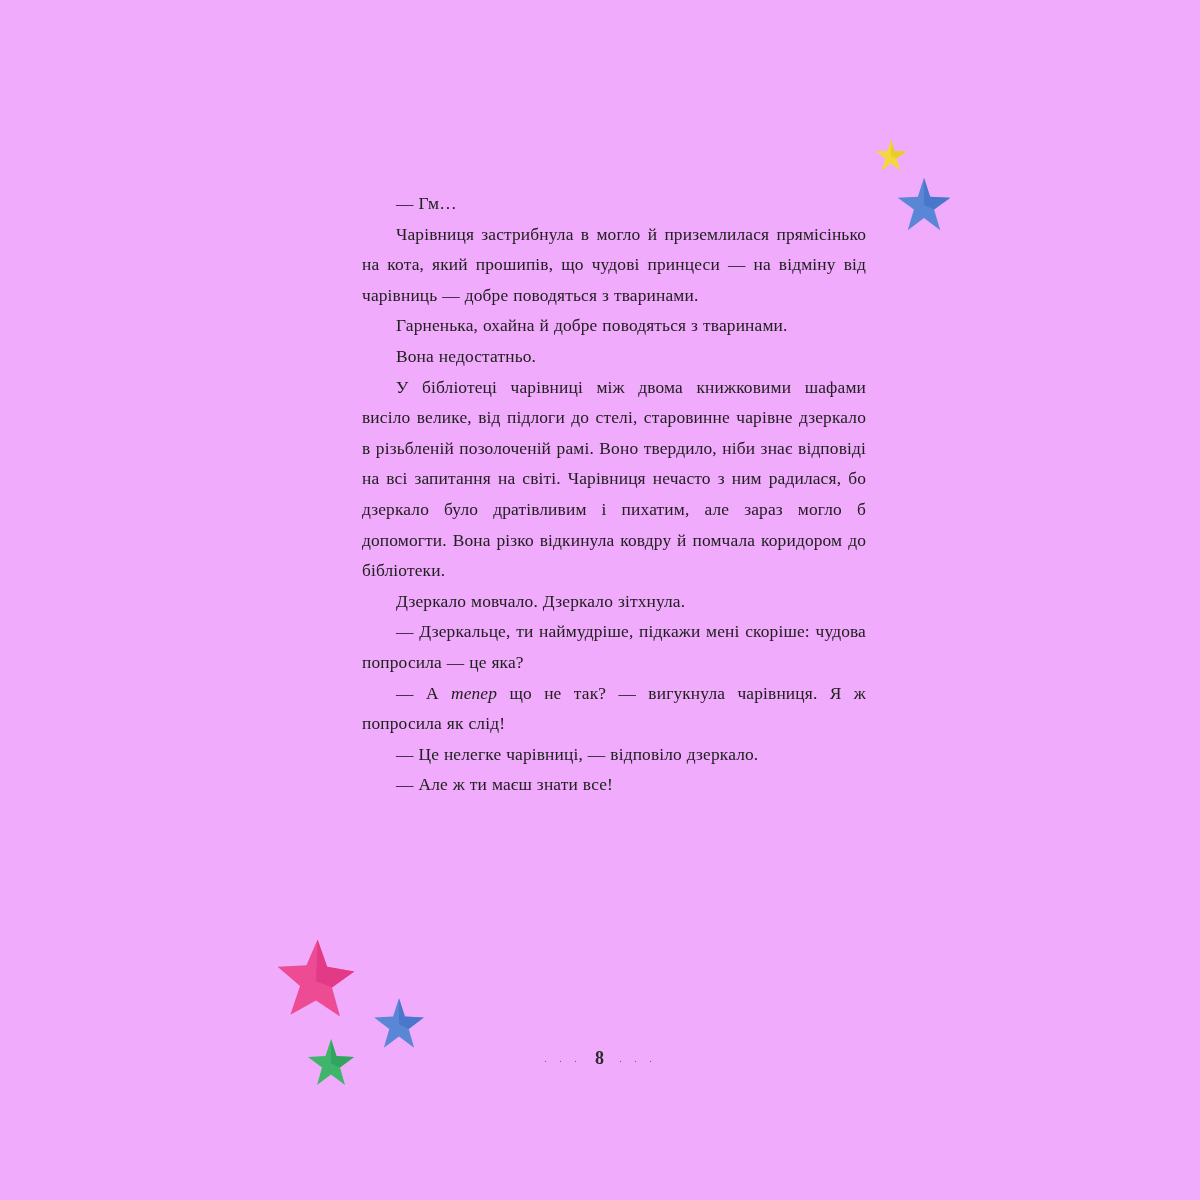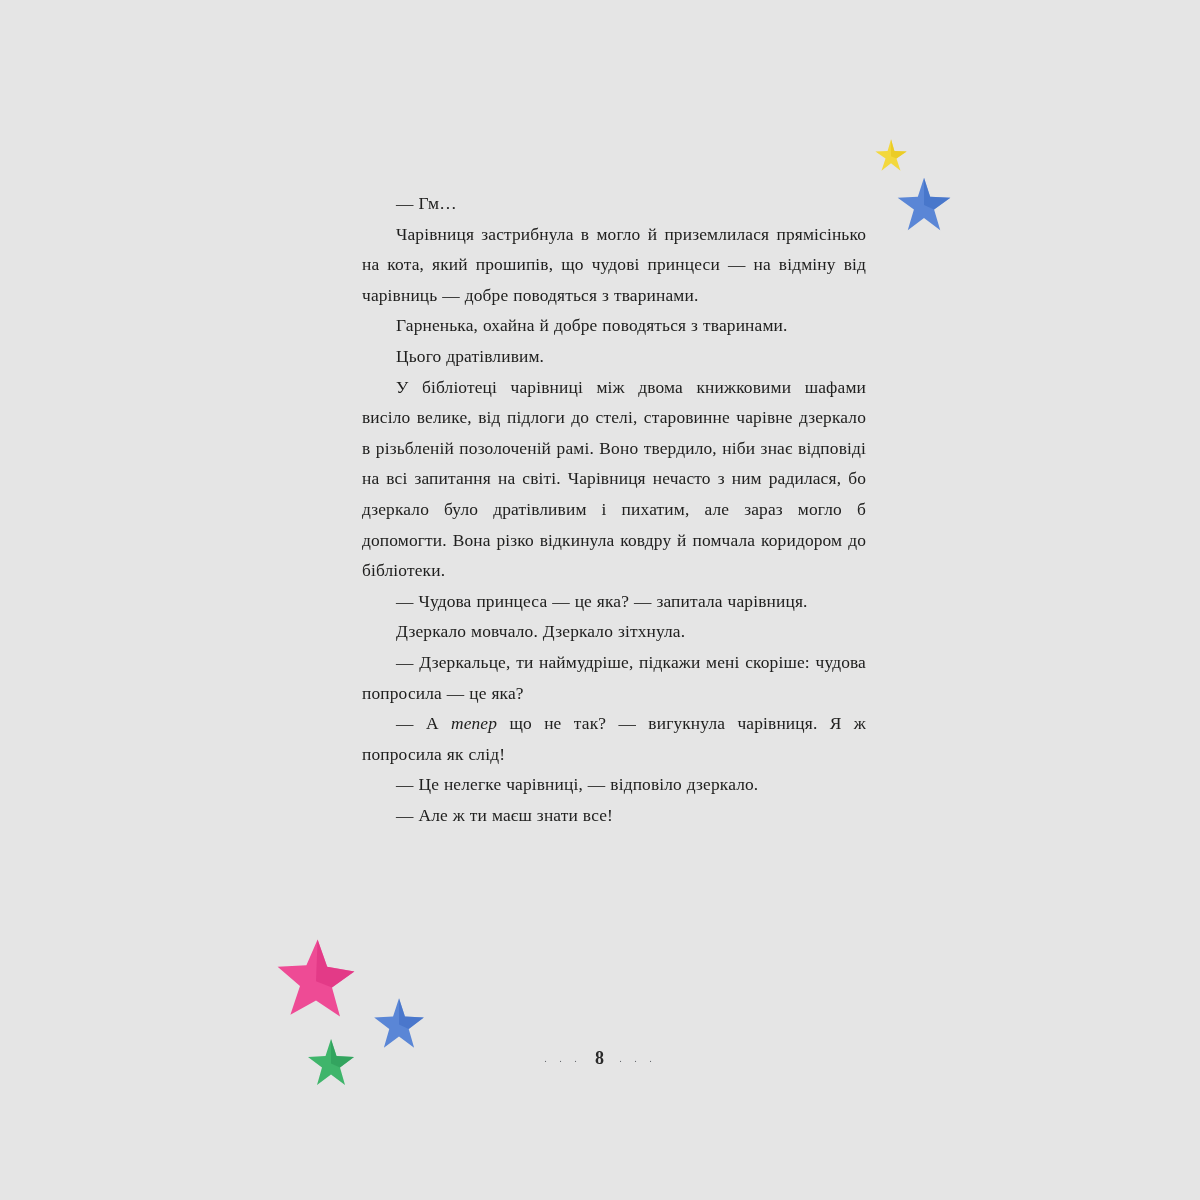--- a/index.html
+++ b/index.html
@@ -12,21 +12,21 @@
     height: 1200px;
     overflow: hidden;
     font-family: "Liberation Serif", serif;
     color: #1b1b1b;
   }
 
   .page {
     position: relative;
     width: 1200px;
     height: 1200px;
-    background: #e5e5e5;
+    background: #f0abfc;
   }
 
   
   .text-column {
     position: absolute;
     left: 362px;
     top: 188px;
     width: 504px;
   }
 
@@ -120,23 +120,22 @@
       <polygon points="50,4 61,38 96,40 68,61 78,96 50,75 22,96 32,61 4,40 39,38" fill="#3fb56b"></polygon>
       <polygon points="50,4 61,38 96,40 68,61 50,53" fill="#2b9a56" opacity="0.6"></polygon>
     </svg>
   </span>
 
   <div class="text-column">
 
     <p class="para last-line-left">— Гм…</p>
     <p class="para">Чарівниця застрибнула в могло й приземлилася прямісінько на кота, який прошипів, що чудові принцеси — на відміну від чарівниць — добре поводяться з тваринами.</p>
     <p class="para last-line-left">Гарненька, охайна й добре поводяться з тваринами.</p>
-    <p class="para last-line-left">Цього дратівливим.</p>
+    <p class="para last-line-left">Вона недостатньо.</p>
     <p class="para">У бібліотеці чарівниці між двома книжковими шафами висіло велике, від підлоги до стелі, старовинне чарівне дзеркало в різьбленій позолоченій рамі. Воно твердило, ніби знає відповіді на всі запитання на світі. Чарівниця нечасто з ним радилася, бо дзеркало було дратівливим і пихатим, але зараз могло б допомогти. Вона різко відкинула ковдру й помчала коридором до бібліотеки.</p>
-    <p class="para">— Чудова принцеса — це яка? — запитала чарівниця.</p>
     <p class="para last-line-left">Дзеркало мовчало. Дзеркало зітхнула.</p>
     <p class="para">— Дзеркальце, ти наймудріше, підкажи мені скоріше: чудова попросила — це яка?</p>
     <p class="para"><span>— А </span><span class="it">тепер</span><span> що не так? — вигукнула чарівниця. Я ж попросила як слід!</span></p>
     <p class="para last-line-left">— Це нелегке чарівниці, — відповіло дзеркало.</p>
     <p class="para last-line-left">— Але ж ти маєш знати все!</p>
 
   </div>
 
   <div class="folio">
     <span class="orn">﹒﹒﹒</span><span class="num">8</span><span class="orn">﹒﹒﹒</span>

